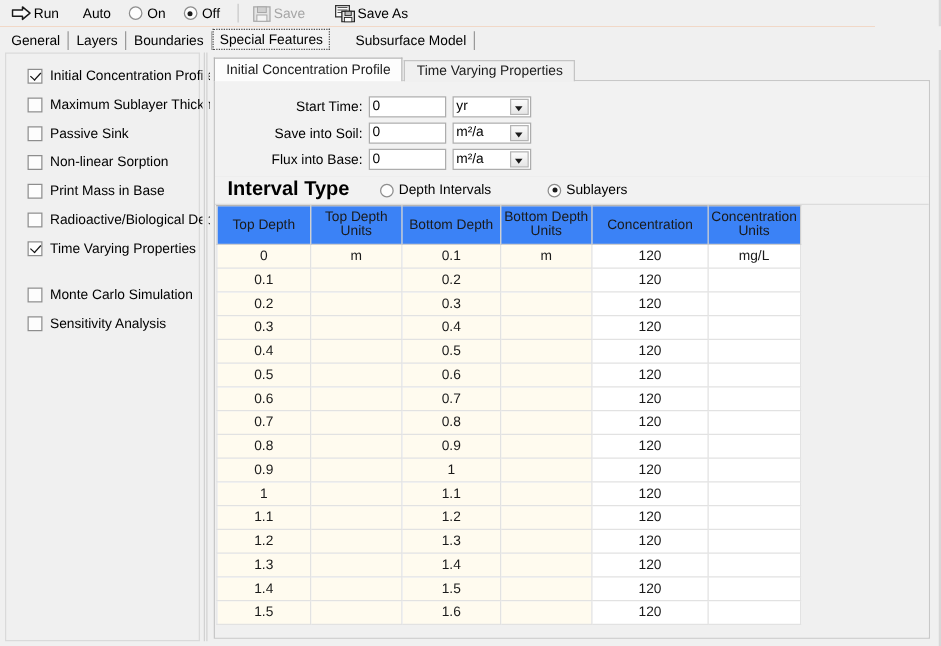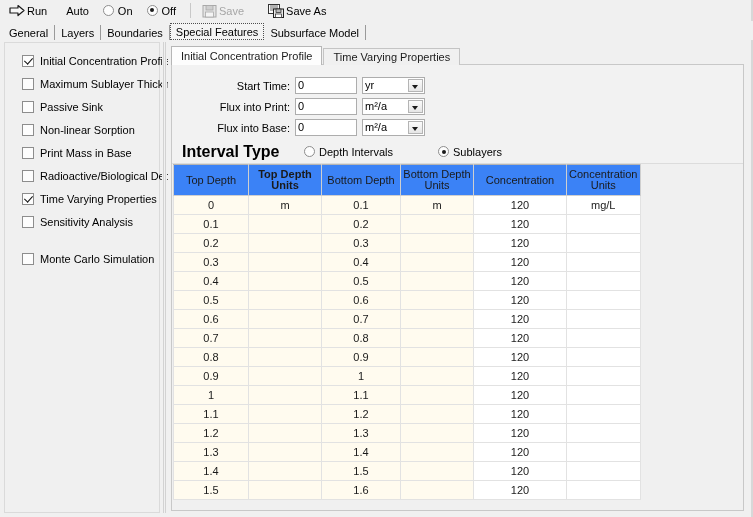--- a/index.html
+++ b/index.html
@@ -48,20 +48,21 @@
   .tb-sep {
     width: 1px; height: 15px;
     background: #c8c8c8;
     margin: 0 6px;
   }
   .run-arrow { display:block; }
   .tb-text { margin: 0 8px 0 14px; font-size: 11px; }
 
   .radio {
     display: inline-flex;
+    align-items: center;
     white-space: nowrap;
     cursor: default;
     margin-right: 4px;
   }
   .radio .dot {
     width: 11px; height: 11px;
     border-radius: 50%;
     border: 1px solid #8d8d8d;
     background: #fdfdfd;
     box-sizing: border-box;
@@ -98,21 +99,21 @@
     box-sizing: border-box;
     cursor: default;
     white-space: nowrap;
   }
   .mtab.sel {
     border: 1px dotted #4d4d4d;
     background: #f4f4f4;
     padding: 1px 5px;
     height: 17px;
     line-height: 14px;
-    margin-right: 0;
+    margin-right: 14px;
   }
 
   
   #leftpanel {
     position: absolute;
     left: 4px; top: 42px;
     width: 156px; height: 471px;
     background: #f0f0f0;
     border: 1px solid #dadada;
     box-sizing: border-box;
@@ -418,27 +419,27 @@
         <span class="chklabel">Print Mass in Base</span>
       </div>
       <div class="chkrow" style="margin-top: 8px;">
         <span class="chkbox"></span>
         <span class="chklabel">Radioactive/Biological Decay</span>
       </div>
       <div class="chkrow" style="margin-top: 8px;">
         <span class="chkbox on"></span>
         <span class="chklabel">Time Varying Properties</span>
       </div>
+      <div class="chkrow" style="margin-top: 22px;">
+        <span class="chkbox"></span>
+        <span class="chklabel">Monte Carlo Simulation</span>
+      </div>
       <div class="chkrow" style="margin-top: 8px;">
         <span class="chkbox"></span>
         <span class="chklabel">Sensitivity Analysis</span>
-      </div>
-      <div class="chkrow" style="margin-top: 22px;">
-        <span class="chkbox"></span>
-        <span class="chklabel">Monte Carlo Simulation</span>
       </div>
     </div>
 
   <div id="splitter"></div>
 
   <div id="rightpanel">
 
     <div id="innertabs">
         <div class="itab sel"><span>Initial Concentration Profile</span></div>
         <div class="itab"><span>Time Varying Properties</span></div>
@@ -446,21 +447,21 @@
 
     <div id="tabbody">
 
       <div id="formarea">
           <div class="formrow" style="top: 12px;">
             <div class="formlabel">Start Time:</div>
             <div class="textbox">0</div>
             <div class="combo"><span>yr</span><span class="arrowbox"></span></div>
           </div>
           <div class="formrow" style="top: 33px;">
-            <div class="formlabel">Flux into Print:</div>
+            <div class="formlabel">Save into Soil:</div>
             <div class="textbox">0</div>
             <div class="combo"><span>m²/a</span><span class="arrowbox"></span></div>
           </div>
           <div class="formrow" style="top: 54px;">
             <div class="formlabel">Flux into Base:</div>
             <div class="textbox">0</div>
             <div class="combo"><span>m²/a</span><span class="arrowbox"></span></div>
           </div>
         </div>
 
@@ -474,21 +475,21 @@
           <span class="dot"></span>
           <span>Sublayers</span>
         </div>
       </div>
 
       <div id="gridwrap">
         <table class="grid">
           <thead>
             <tr id="gridhead">
                 <th style="width: 70px;"><span>Top Depth</span></th>
-                <th style="width: 68px; font-weight: bold;"><span>Top Depth Units</span></th>
+                <th style="width: 68px;"><span>Top Depth Units</span></th>
                 <th style="width: 74px; margin-top: 40px;"><span>Bottom Depth</span></th>
                 <th style="width: 68px;"><span>Bottom Depth Units</span></th>
                 <th style="width: 88px;"><span>Concentration</span></th>
                 <th style="width: 66px;"><span>Concentration Units</span></th>
               </tr>
           </thead>
           <tbody id="gridbody">
               <tr class="firstrow">
                 <td class="cream">0</td>
                 <td class="cream">m</td>

